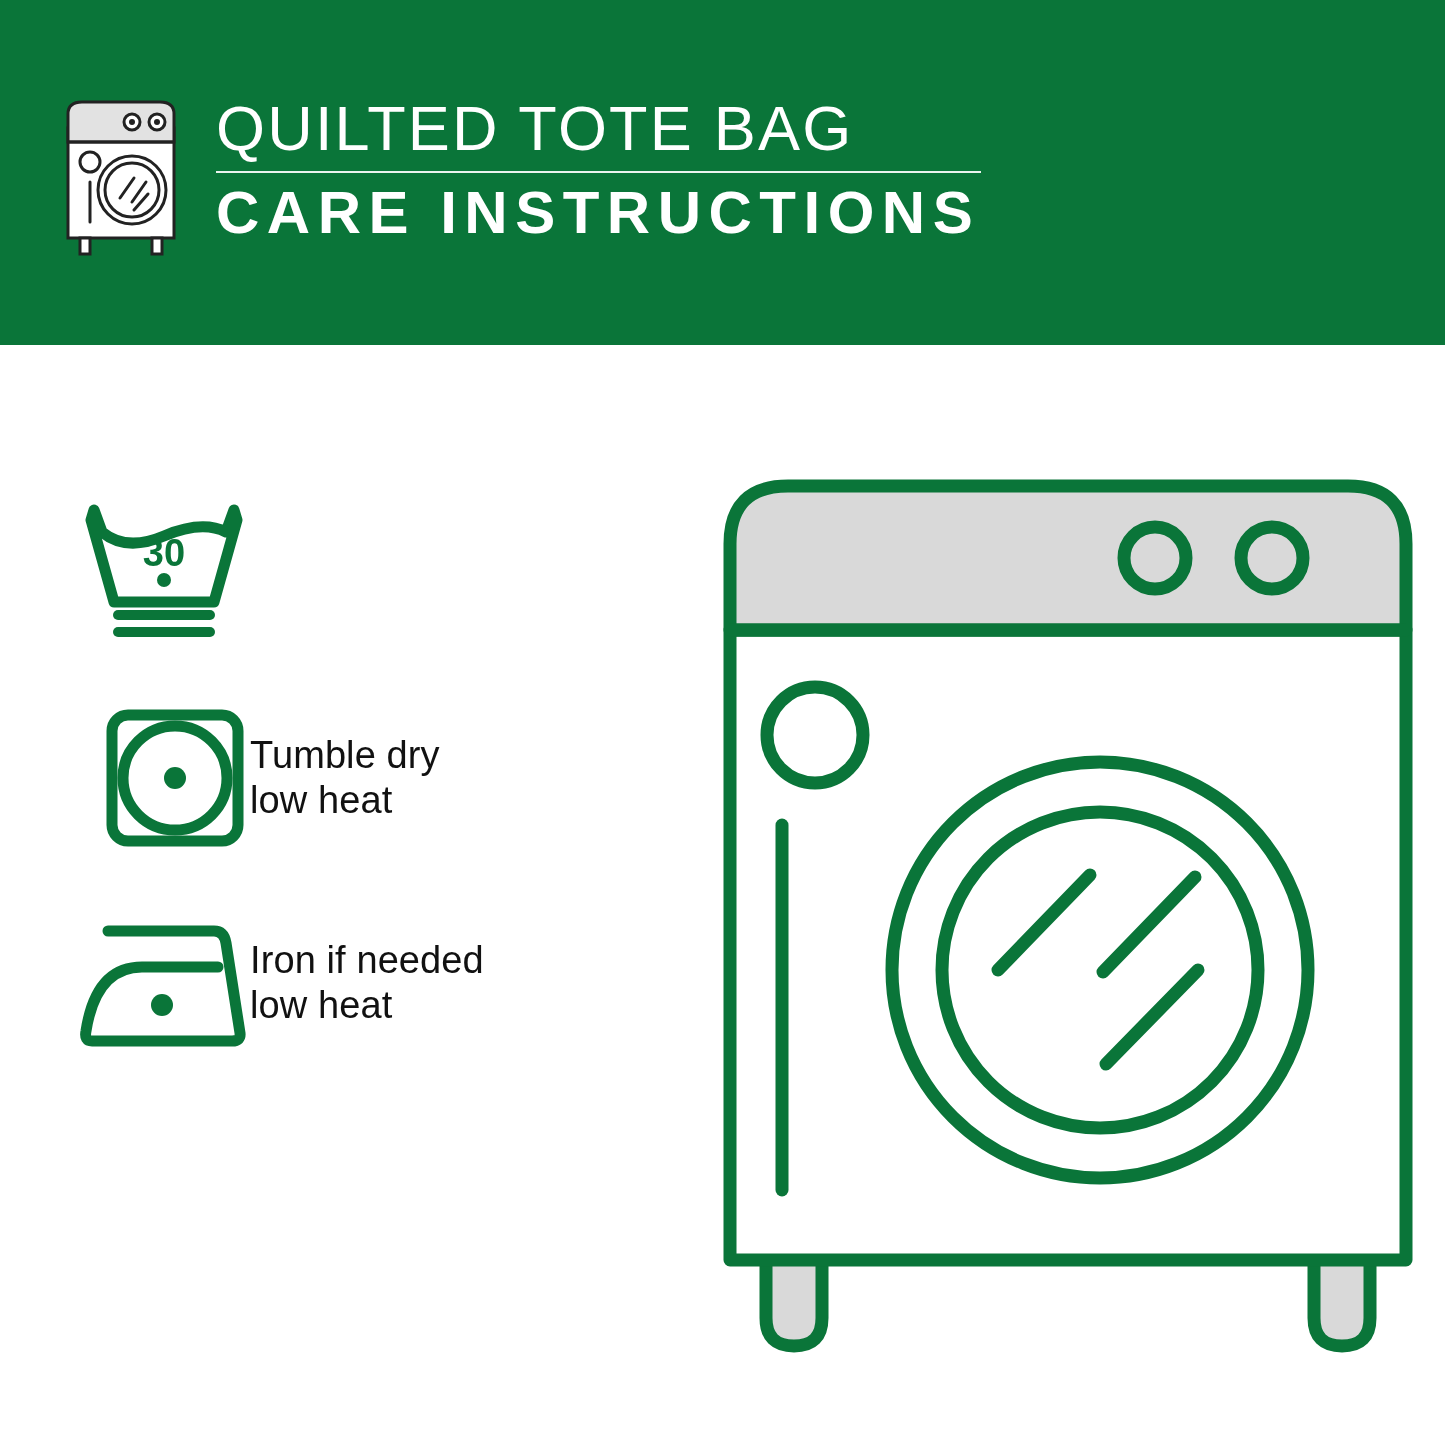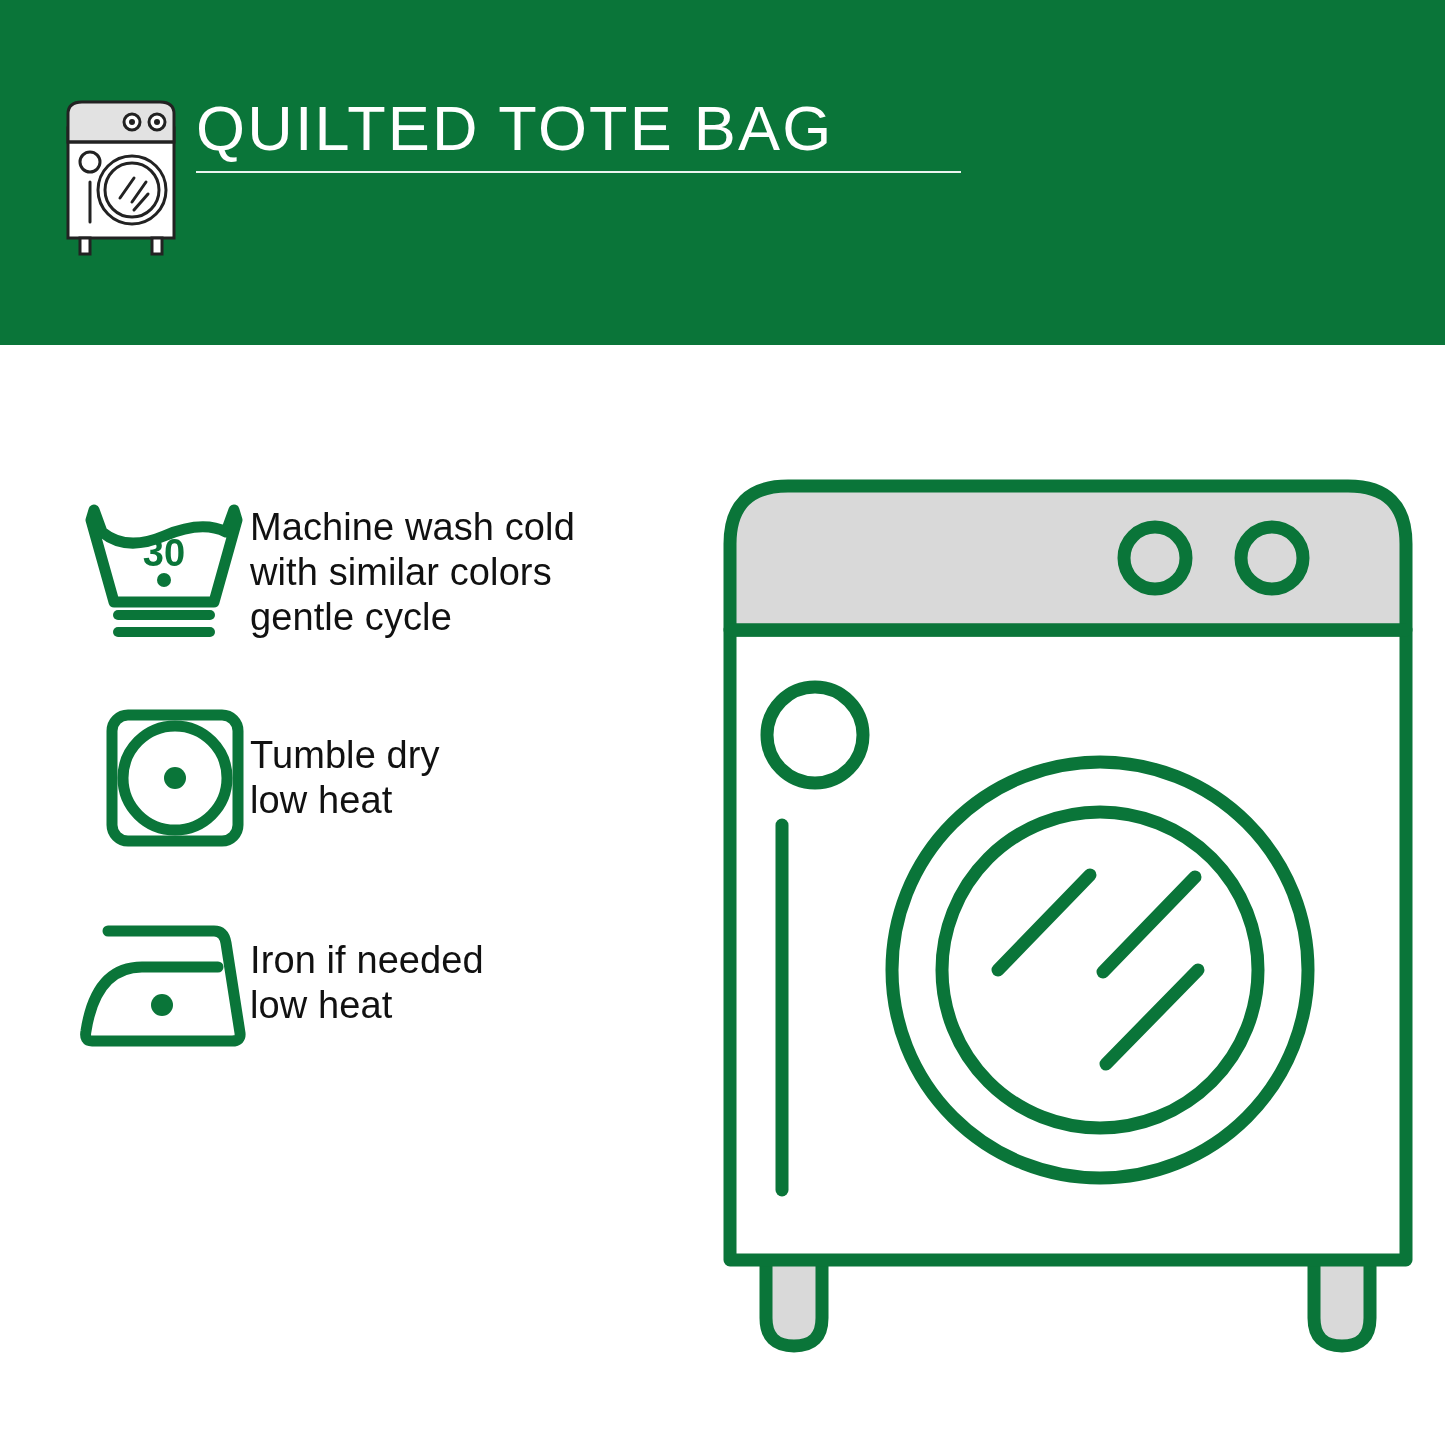--- a/index.html
+++ b/index.html
@@ -33,21 +33,21 @@
     display: flex;
     align-items: flex-start;
   }
   #header-logo {
     width: 118px;
     height: 160px;
     flex: 0 0 auto;
     margin-top: 6px;
   }
   #header-text {
-    margin-left: 16px;
+    margin-left: 36px;
     flex: 1 1 auto;
     padding-top: 2px;
   }
   #page-title {
     color: #ffffff;
     font-size: 63px;
     line-height: 68px;
     font-weight: 300;
     letter-spacing: 2.2px;
     white-space: nowrap;
@@ -136,39 +136,37 @@
         <line x1="72" y1="112" x2="86" y2="96" stroke="#222222" stroke-width="3" stroke-linecap="round"></line>
 
         <rect x="18" y="140" width="10" height="16" fill="#ffffff" stroke="#222222" stroke-width="3"></rect>
         <rect x="90" y="140" width="10" height="16" fill="#ffffff" stroke="#222222" stroke-width="3"></rect>
       </svg>
     </span>
 
     <div id="header-text">
       <div id="page-title">QUILTED TOTE BAG</div>
       <div id="title-divider"></div>
+      <div id="page-subtitle">CARE INSTRUCTIONS</div>
     </div>
   </div>
 </div>
 
 <div id="instructions">
 
   <div class="instruction-row">
     <span class="symbol-cell">
       <svg width="172" height="150" viewBox="0 0 172 150" fill="none">
         <path d="M13 22 L16 12 L24 34 Q48 54 86 38 Q124 22 148 34 L156 12 L159 22 L136 104 L36 104 Z" fill="none" stroke="#0a7539" stroke-width="11" stroke-linejoin="round" stroke-linecap="round"></path>
         <text x="86" y="68" font-family="Liberation Sans, sans-serif" font-size="38" font-weight="700" fill="#0a7539" text-anchor="middle">30</text>
         <circle cx="86" cy="82" r="7" fill="#0a7539"></circle>
         <line x1="40" y1="117" x2="132" y2="117" stroke="#0a7539" stroke-width="10" stroke-linecap="round"></line>
         <line x1="40" y1="134" x2="132" y2="134" stroke="#0a7539" stroke-width="10" stroke-linecap="round"></line>
       </svg>
     </span>
-    <div class="instruction-text">Machine wash cold
-with similar colors
-gentle cycle</div>
   </div>
 
 
   <div class="instruction-row">
     <span class="symbol-cell">
       <svg width="150" height="150" viewBox="0 0 150 150" fill="none">
         <rect x="12" y="12" width="126" height="126" rx="16" ry="16" fill="none" stroke="#0a7539" stroke-width="11"></rect>
         <circle cx="75" cy="75" r="52" fill="none" stroke="#0a7539" stroke-width="11"></circle>
         <circle cx="75" cy="75" r="11" fill="#0a7539"></circle>
       </svg>

